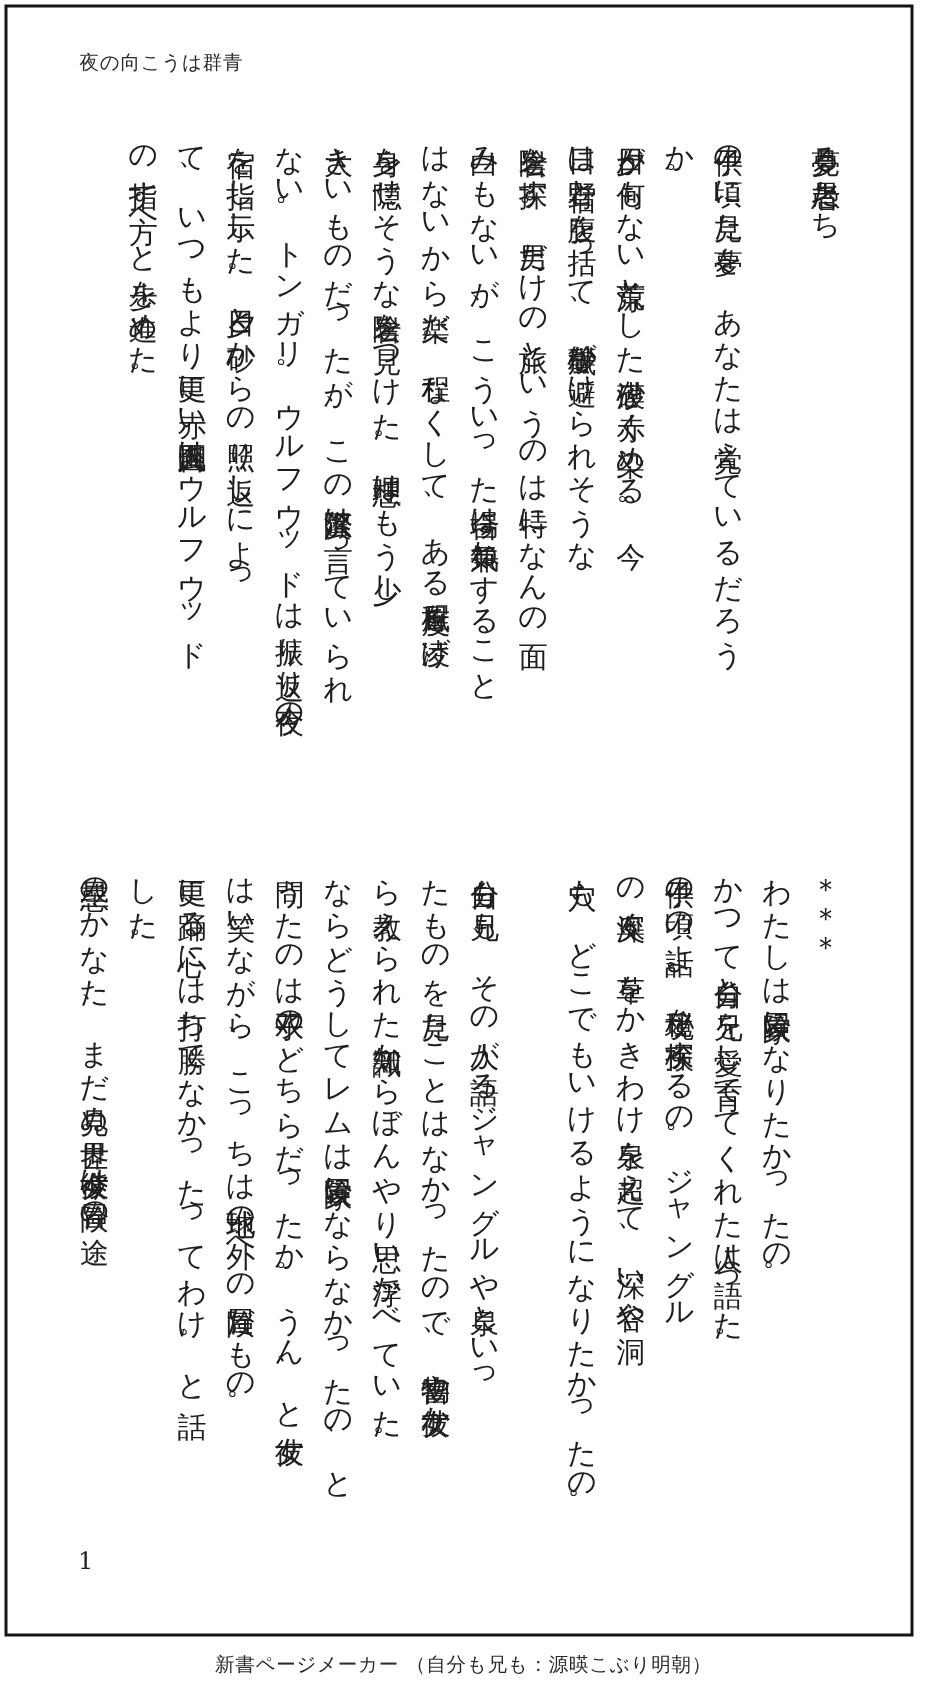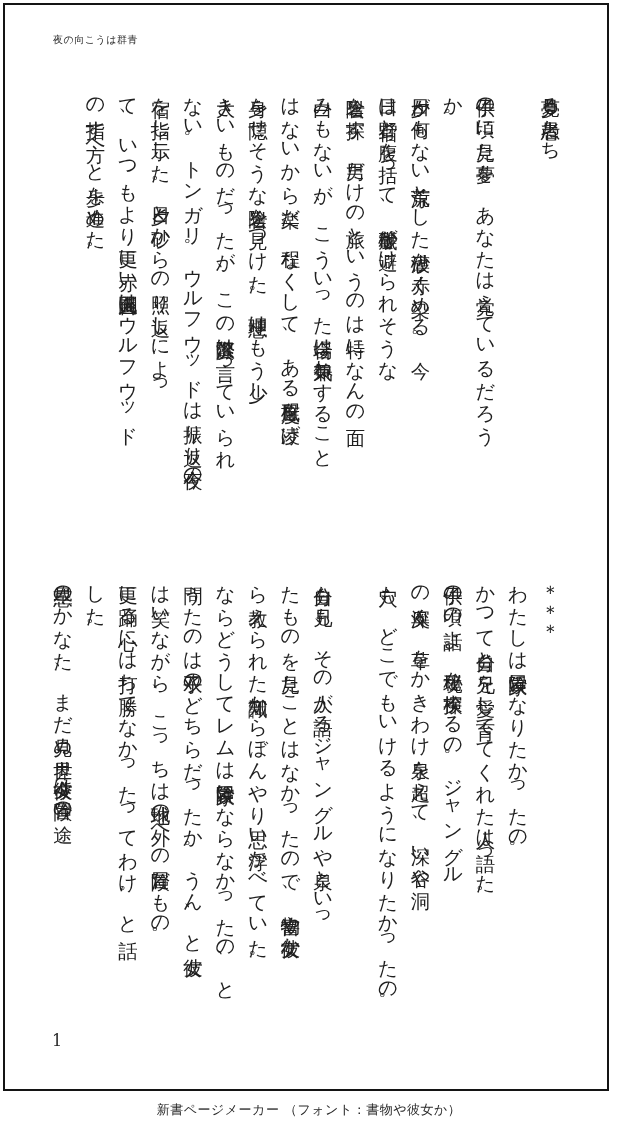--- a/index.html
+++ b/index.html
@@ -20,21 +20,21 @@
     width: 602px;
     height: 1084px;
     border: 2px solid #141414;
     background: #ffffff;
   }
 
   .running-title {
     position: absolute;
     left: 53px;
     top: 33px;
-    font-size: 10px;
+    font-size: 13px;
     letter-spacing: 0.5px;
     color: #2a2a2a;
     white-space: pre;
   }
 
   .vband {
     position: absolute;
     right: 52px;
     height: 427px;
     writing-mode: vertical-rl;
@@ -110,13 +110,13 @@
     <div class="tline">ならどうしてレムは冒険家にならなかったの、と</div>
     <div class="tline">問うたのは双子のどちらだったか。うん、と彼女</div>
     <div class="tline">は笑いながら、こっちは地球の外への冒険だもの。</div>
     <div class="tline">更に踊る心には打ち勝てなかったってわけ。と話</div>
     <div class="tline">した。</div>
     <div class="tline">惑星のかなた、まだ見ぬ世界。今彼女は冒険の途</div>
   </div>
 
 <div class="page-number">1</div>
 
-<div class="footer-credit">新書ページメーカー （フォント：書物や彼女か）</div>
+<div class="footer-credit">新書ページメーカー （自分も兄も：源暎こぶり明朝）</div>
 
 </body></html>

